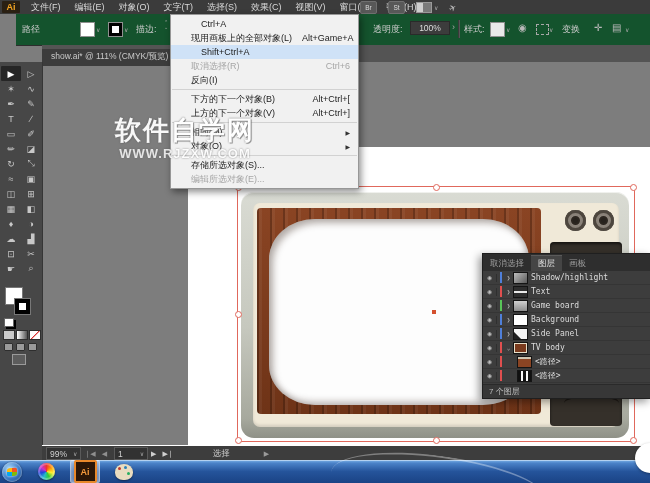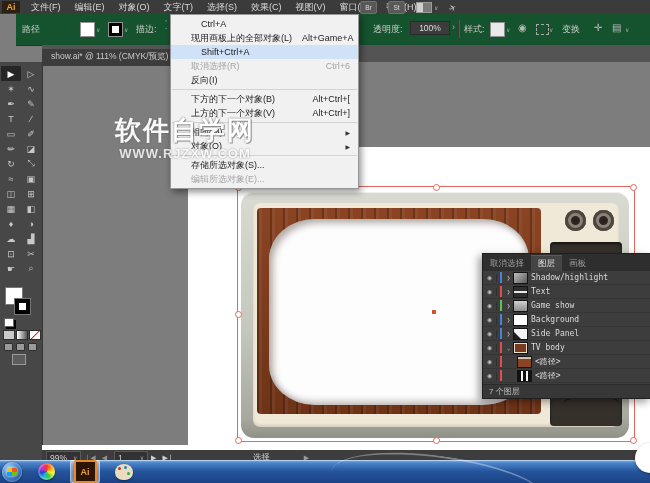--- a/index.html
+++ b/index.html
@@ -126,27 +126,27 @@
   .th-side{background:linear-gradient(45deg,#1e1e1e 30%,#f4f4f4 31%);}
   .th-tv{background:#7a3a1d;box-shadow:inset 0 0 0 1px #e8dfc9;}
   .th-p1{background:#8a4423;box-shadow:inset 0 2px 0 #cfc6b2;}
   .th-p2{background:linear-gradient(90deg,#101010 0 3px,#f5f5f5 3px 5px,#101010 5px 8px,#f5f5f5 8px 10px,#101010 10px);}
   .indent{margin-left:13px;}
   #lp-footer{height:13px;background:#373737;border-top:1px solid #2a2a2a;color:#bdbdbd;
     font-size:8px;display:flex;align-items:center;padding-left:6px;}
 
   
   #statusbar{position:absolute;left:42px;top:445px;width:608px;height:15px;background:#3d3d3d;
-    border-top:5px solid #ffffff;color:#cfcfcf;font-size:8.5px;z-index:3;display:flex;align-items:center;}
+    border-top:1px solid #ffffff;color:#cfcfcf;font-size:8.5px;z-index:3;display:flex;align-items:center;}
   .sb-box{height:11px;background:#323232;border:1px solid #5a5a5a;display:flex;align-items:center;
     padding:0 3px;margin-left:4px;}
   .sb-box .caret{margin-left:6px;}
   .nav-a{color:#8f8f8f;font-size:7px;margin:0 3px;}
   .nav-b{color:#cfcfcf;font-size:7px;margin:0 3px;}
-  #sb-status{margin-left:76px;font-family:Liberation Serif, serif;}
+  #sb-status{margin-left:36px;font-family:Liberation Serif, serif;}
   #sb-arrow{color:#9a9a9a;font-size:7px;margin-left:34px;}
 
   
   #taskbar{position:absolute;left:0;top:460px;width:650px;height:23px;z-index:8;
     background:linear-gradient(180deg,#7db2e8 0%,#4a82c8 14%,#25549b 50%,#1a4385 100%);
     box-shadow:inset 0 1px 0 rgba(255,255,255,.45);display:flex;align-items:center;}
   #tb-swoosh{position:absolute;left:330px;top:-4px;width:220px;height:60px;border-radius:50%;
     border-top:2px solid rgba(255,255,255,.35);transform:rotate(8deg);pointer-events:none;}
   #start-orb{width:20px;height:20px;border-radius:50%;margin-left:2px;position:relative;
     background:radial-gradient(circle at 35% 30%,#9fd1f7,#3a78c4 55%,#123a6e 100%);
@@ -307,21 +307,21 @@
         <span class="cbar" style="background:#e04f4f;"></span>
         <span class="chev">❯</span>
         <span class="th th-text"></span>
         <span>Text</span>
       </div>
       <div class="lrow">
         <span class="eye">◉</span>
         <span class="cbar" style="background:#58c458;"></span>
         <span class="chev">❯</span>
         <span class="th th-game"></span>
-        <span>Game show</span>
+        <span>Game board</span>
       </div>
       <div class="lrow">
         <span class="eye">◉</span>
         <span class="cbar" style="background:#4f7fd9;"></span>
         <span class="chev">❯</span>
         <span class="th th-bg"></span>
         <span>Background</span>
       </div>
       <div class="lrow">
         <span class="eye">◉</span>

